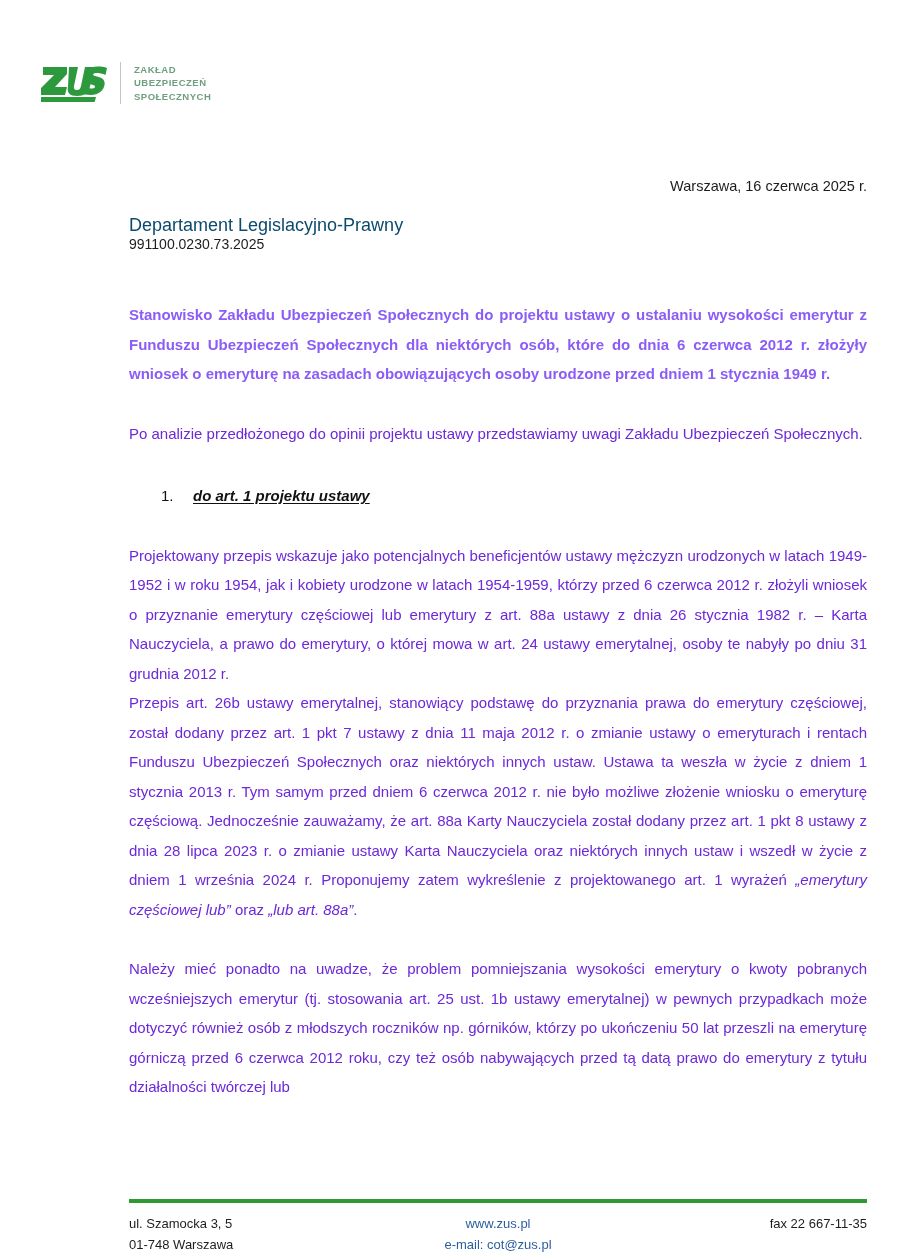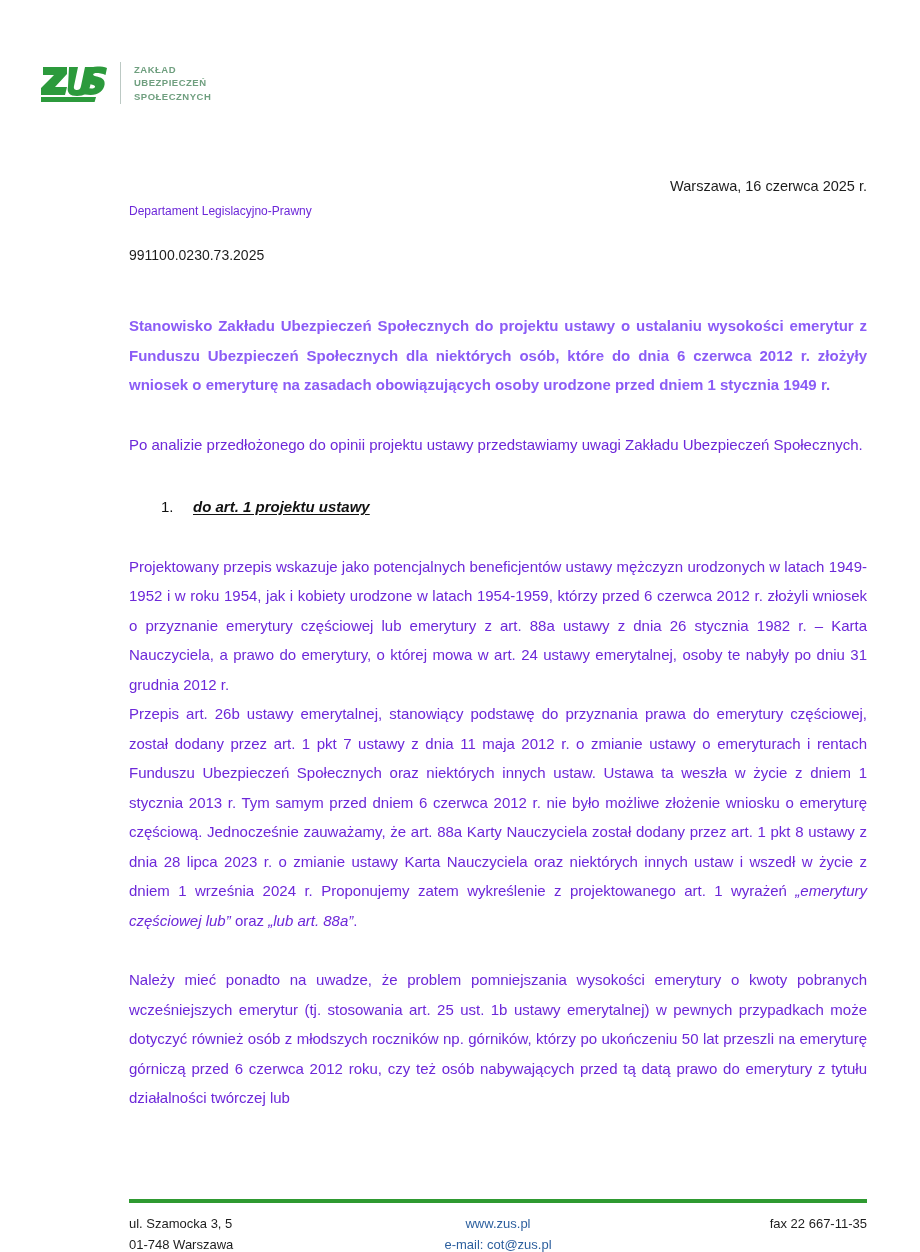--- a/index.html
+++ b/index.html
@@ -67,27 +67,26 @@
   }
 
   .date-line {
     margin-top: 170px;
     text-align: right;
     font-size: 14.5px;
     color: #1d1d1d;
   }
 
   .dept-line {
-    margin-top: 10px;
-    font-size: 12px;
-    color: #6d28d9;
+    margin-top: 21px;
+    font-size: 18px;
+    color: #0c4a6e;
   }
 
   .ref-line {
-    margin-top: 29px;
     font-size: 14px;
     color: #1d1d1d;
   }
 
   .doc-title {
     margin-top: 48px;
     font-size: 15px;
     font-weight: bold;
     line-height: 29.5px;
     text-align: justify;

